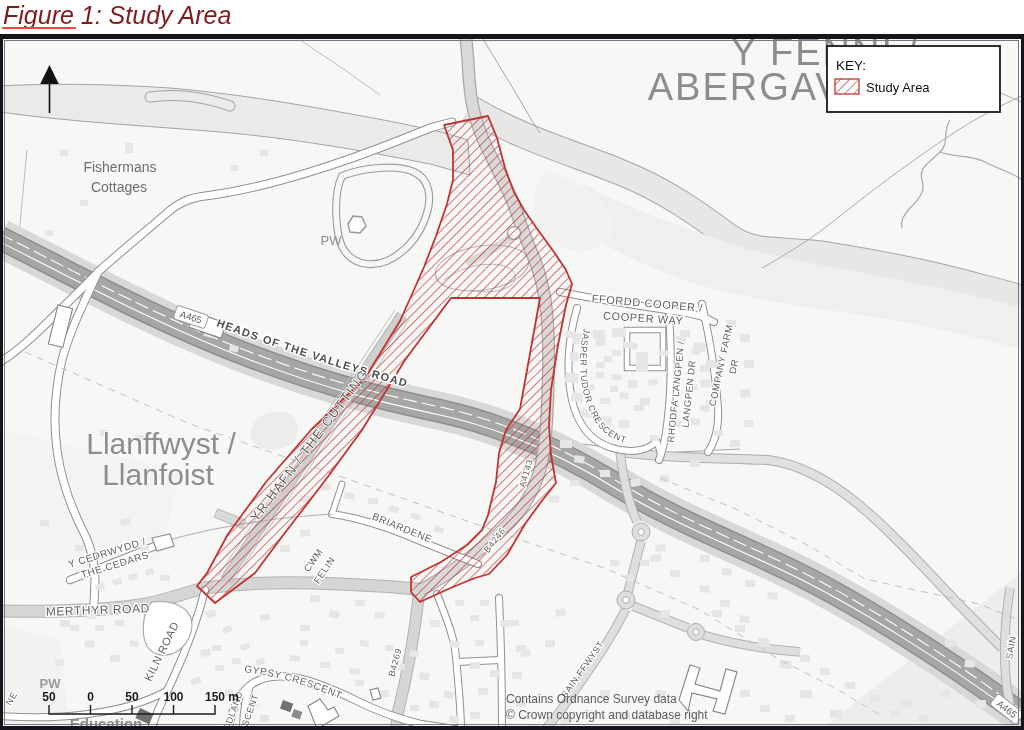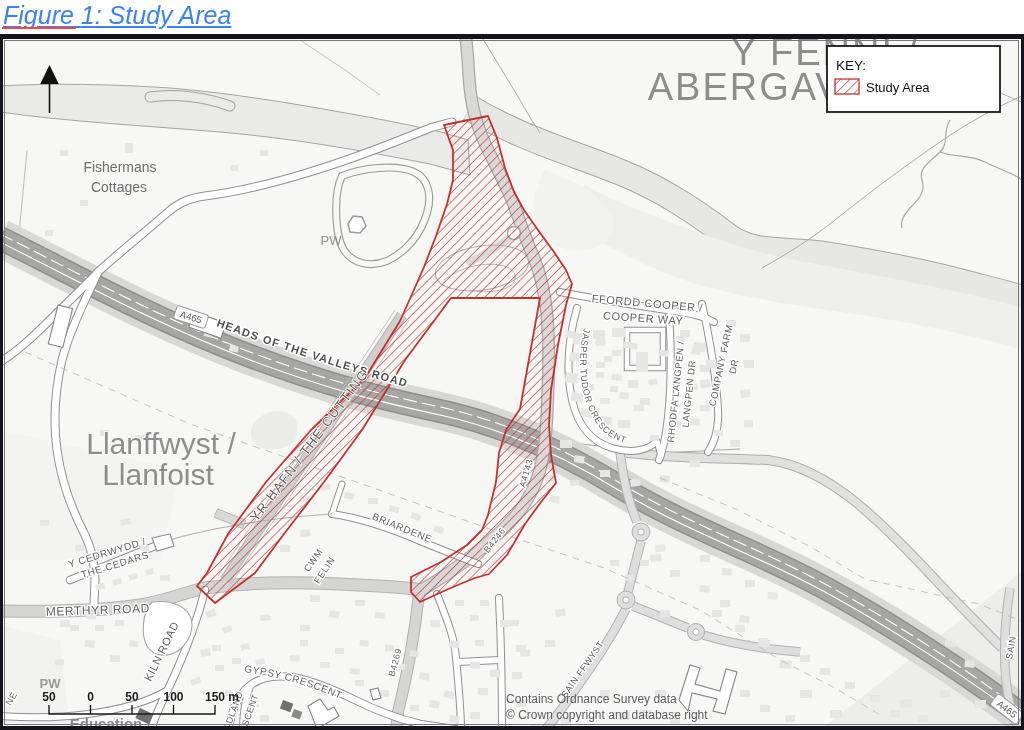--- a/index.html
+++ b/index.html
@@ -1,16 +1,16 @@
 <!DOCTYPE html>
 <html><head><meta charset="utf-8">
 <style>
 html,body{margin:0;padding:0;background:#fff;width:1024px;height:730px;overflow:hidden;}
 body{font-family:"Liberation Sans",sans-serif;position:relative;}
-#title{position:absolute;left:3px;top:1px;font-size:25px;font-style:italic;color:#3b82f6;white-space:pre;text-decoration:underline;}
+#title{position:absolute;left:3px;top:1px;font-size:25px;font-style:italic;color:#7f1d1d;white-space:pre;}
 #uline{position:absolute;left:2px;top:27px;width:74px;height:2px;background:#fa453c;}
 svg{position:absolute;left:0;top:0;}
 text{font-family:"Liberation Sans",sans-serif;}
 .st{fill:#606060;paint-order:stroke;stroke:#ffffff;stroke-width:2.6px;letter-spacing:.6px;}
 .big{fill:#8d8d8d;paint-order:stroke;stroke:#f7f7f6;stroke-width:2px;}
 </style></head><body>
 <div id="title"><span>Figure </span>1: Study Area</div>
 <div id="uline"></div>
 <svg width="1024" height="730" viewBox="0 0 1024 730">
 <defs>

